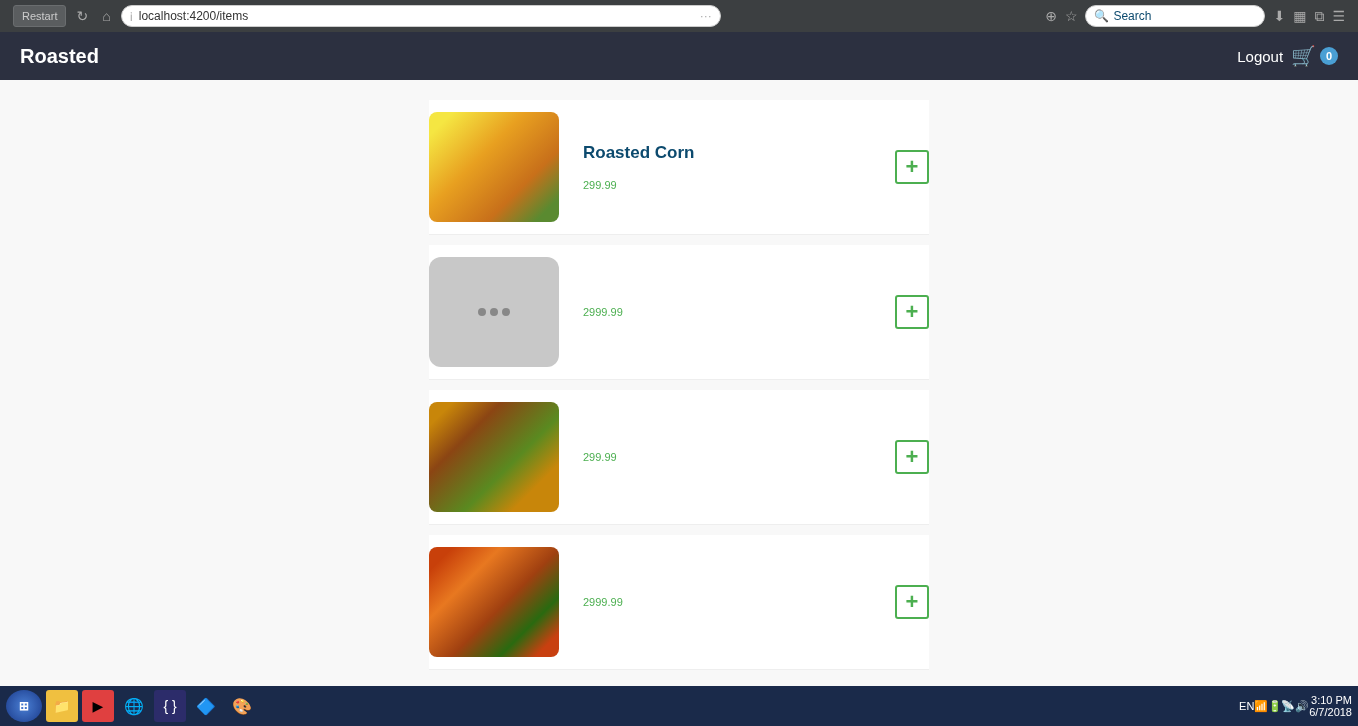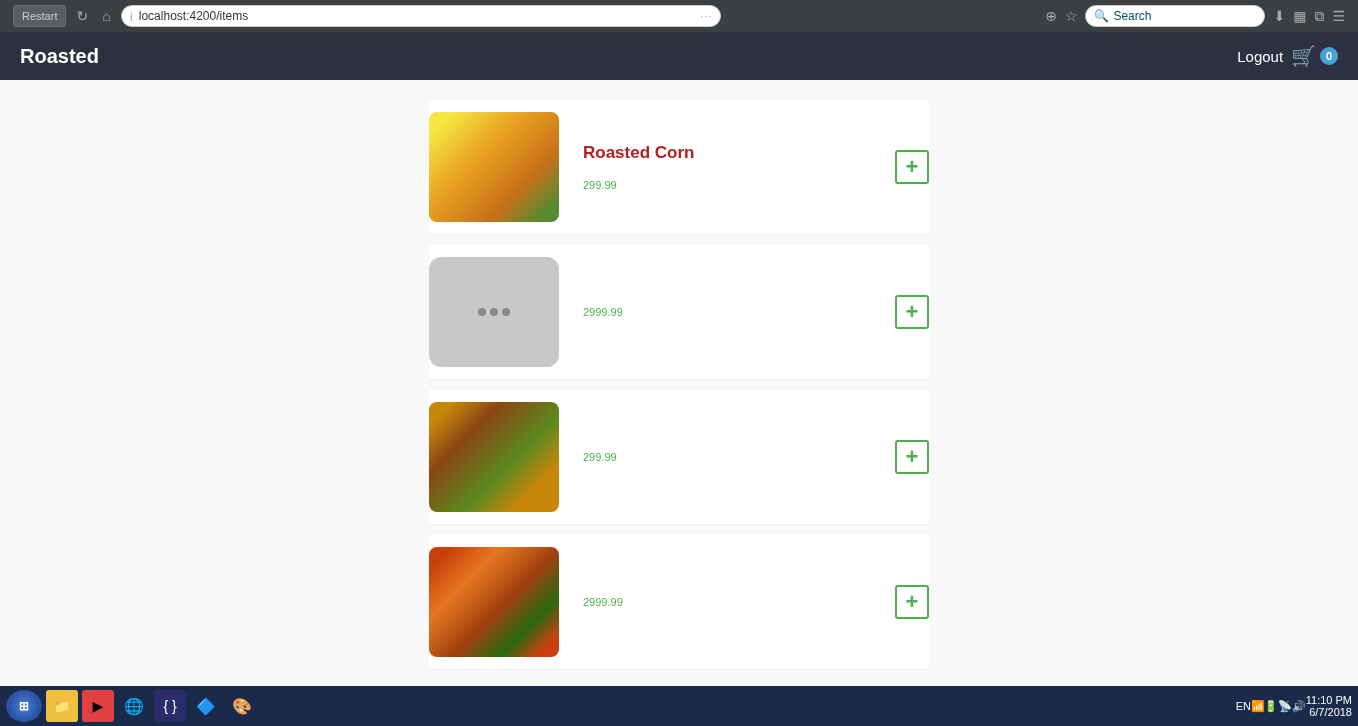--- a/index.html
+++ b/index.html
@@ -158,21 +158,21 @@
     }
     .item-info {
       flex: 1;
       display: flex;
       flex-direction: column;
       gap: 16px;
     }
     .item-name {
       font-size: 17px;
       font-weight: bold;
-      color: #b91c1c;
+      color: #0c4a6e;
     }
     .item-price {
       font-size: 11px;
       color: #4caf50;
     }
     .add-btn {
       width: 34px;
       height: 34px;
       border: 2px solid #4caf50;
       background: #fff;
@@ -384,17 +384,17 @@
   <div class="taskbar-icon">
     <span style="font-size:16px;">🎨</span>
   </div>
   <div class="taskbar-right">
     <span>EN</span>
     <span>📶</span>
     <span>🔋</span>
     <span>📡</span>
     <span>🔊</span>
     <div class="taskbar-clock">
-      <span>11:10 PM</span>
+      <span>3:10 PM</span>
       <span>6/7/2018</span>
     </div>
   </div>
 </div>
 
 </body></html>

